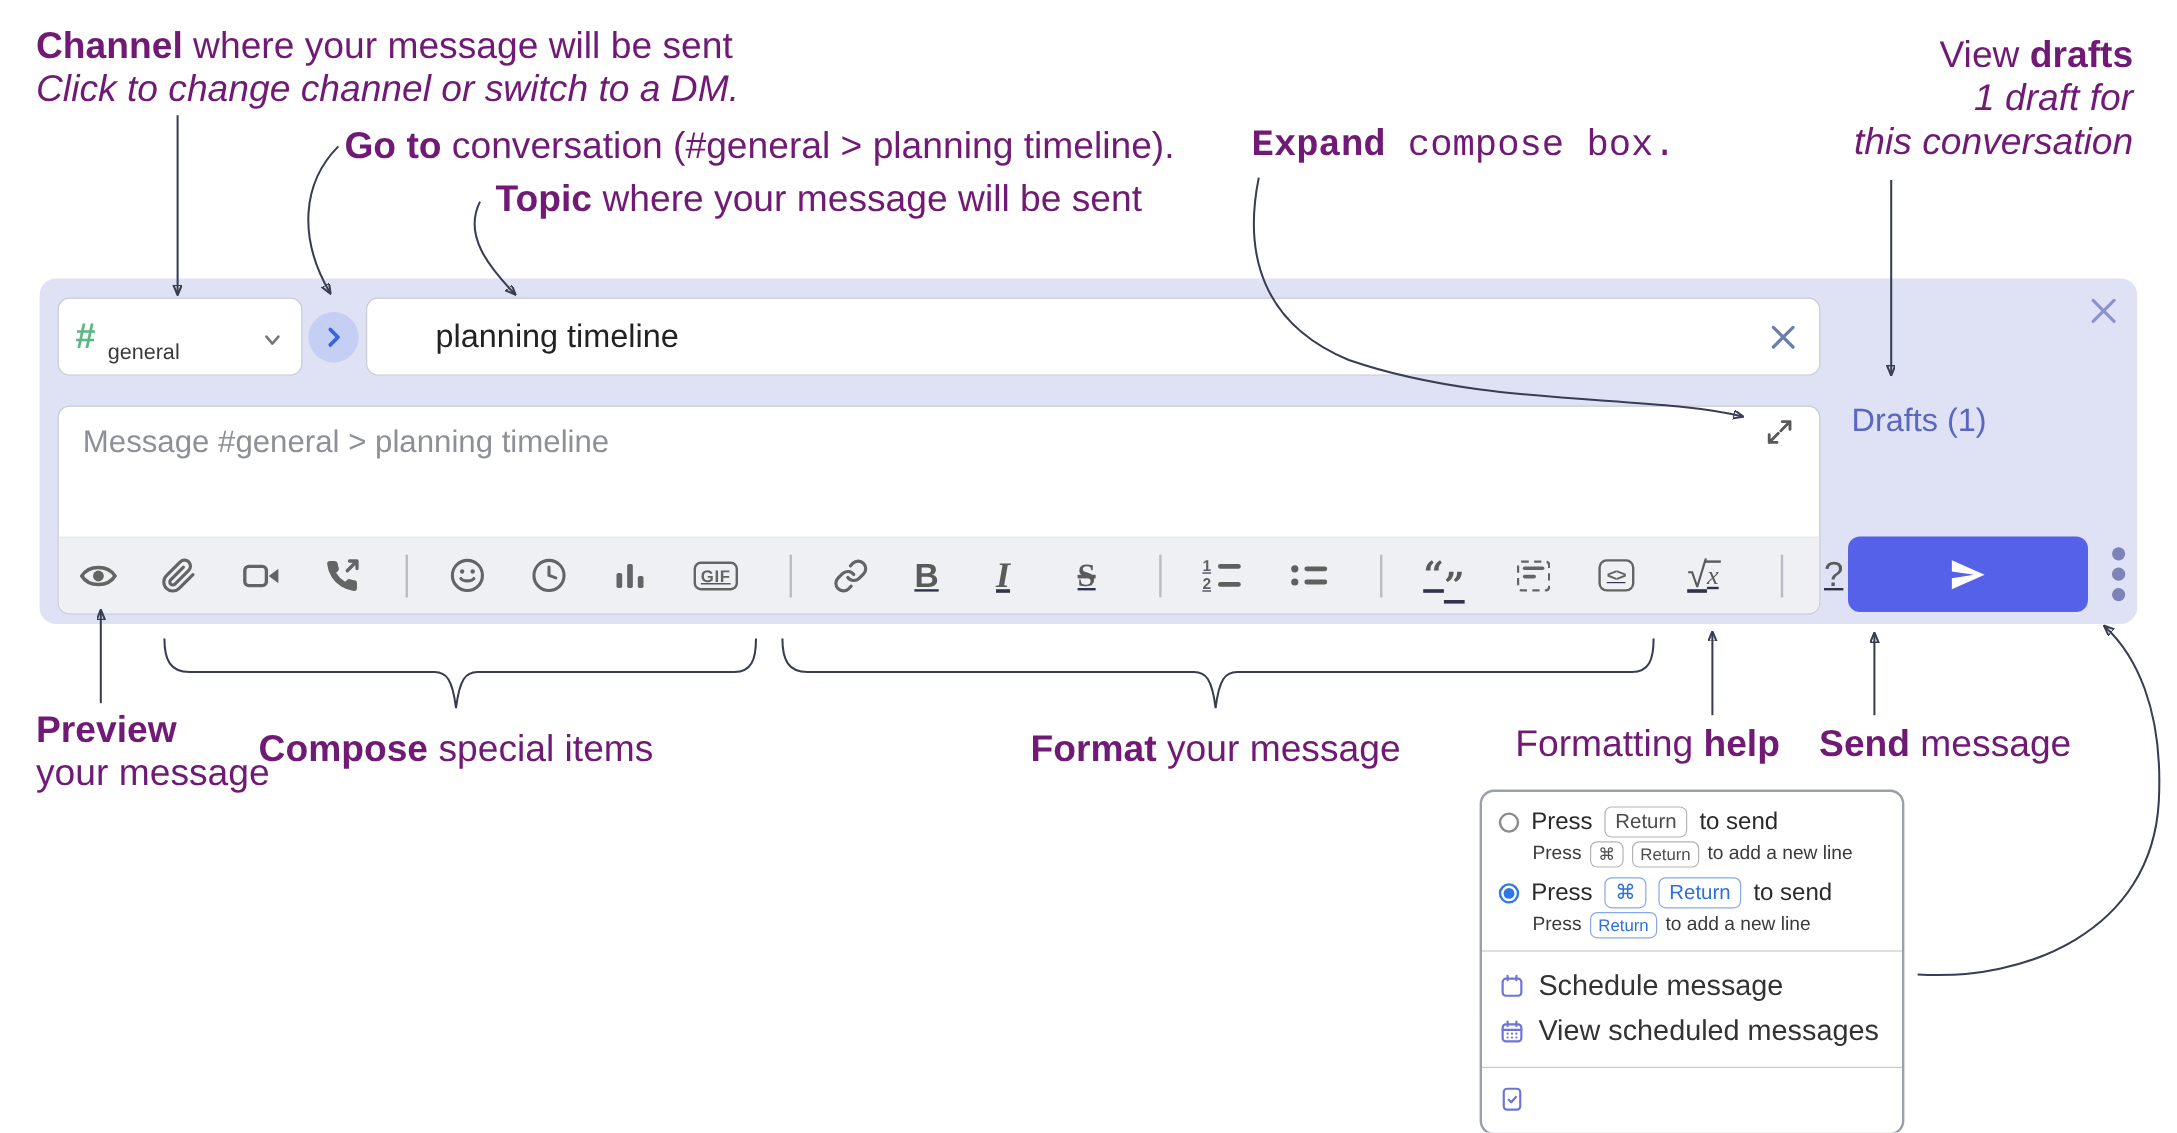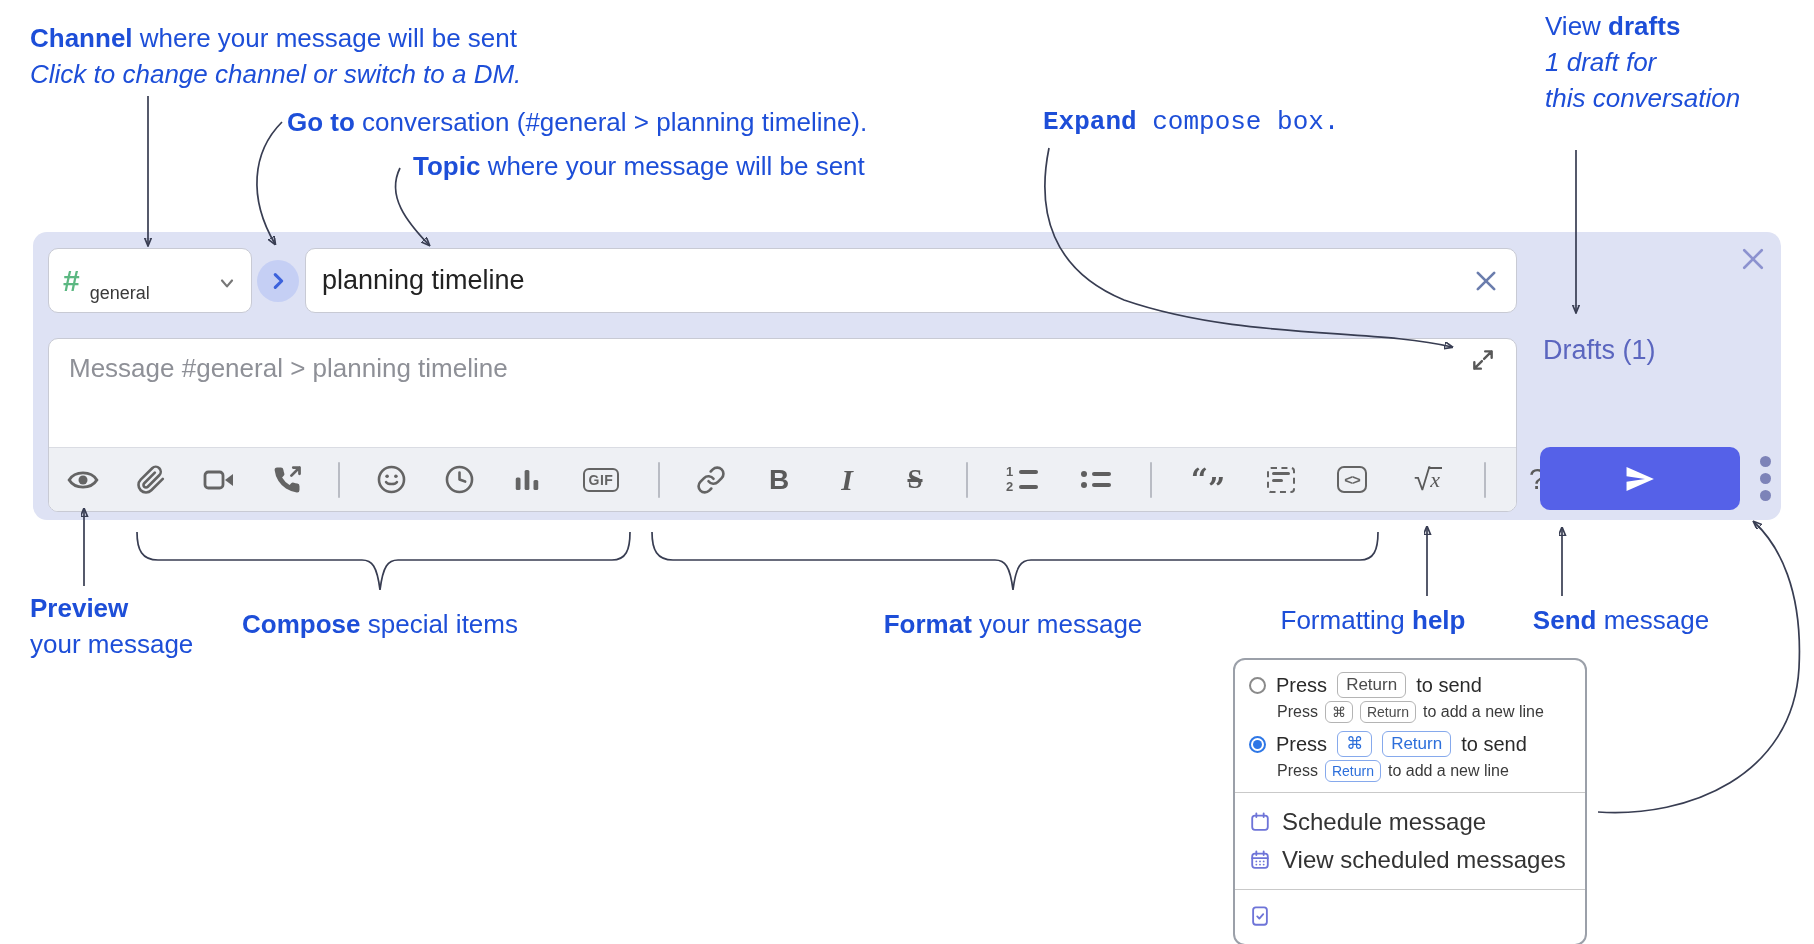--- a/index.html
+++ b/index.html
@@ -1,44 +1,44 @@
 <!DOCTYPE html>
 <html><head>
 <meta charset="utf-8">
 <style>
   html,body{margin:0;padding:0;background:#fff;}
   .stage{position:relative;width:1814px;height:944px;background:#fff;overflow:hidden;
          font-family:"Liberation Sans",sans-serif;color:#30344a;}
   
-  .ann{position:absolute;font-size:26px;line-height:36px;white-space:nowrap;color:#1d4ed8;}
+  .ann{position:absolute;font-size:31px;line-height:36px;white-space:nowrap;color:#701a75;}
   .ann b{font-weight:700;}
   .ann .it{font-style:italic;}
   .center{transform:translateX(-50%);text-align:center;}
   
   .overlay{position:absolute;left:0;top:0;width:1814px;height:944px;pointer-events:none;z-index:6;}
   .overlay path{fill:none;stroke:#383d52;stroke-width:1.7;}
   
   .compose{position:absolute;left:33px;top:232px;width:1748px;height:288px;background:#dee2f4;border-radius:14px;}
   .whitebox{background:#fff;border:1.5px solid #c8cad4;border-radius:10px;box-sizing:border-box;}
   .channel-sel{position:absolute;left:48px;top:248px;width:204px;height:65px;display:flex;align-items:center;gap:10px;padding:0 14px;cursor:pointer;}
   .hash{font-size:30px;font-weight:700;color:#5cb882;}
   .channel-name{font-size:18px;color:#3a3a3a;margin-top:26px;}
   .chev-down{margin-left:auto;margin-top:4px;}
   .go-btn{position:absolute;left:257px;top:260px;width:42px;height:42px;border-radius:50%;background:#c5cff4;display:flex;align-items:center;justify-content:center;}
   .topic-input{position:absolute;left:305px;top:248px;width:1212px;height:65px;}
-  .topic-input input{width:100%;height:100%;border:none;outline:none;background:transparent;font-family:"Liberation Sans",sans-serif;font-size:27px;color:#222;padding:0 60px 0 16px;box-sizing:border-box;}
+  .topic-input input{width:100%;height:100%;border:none;outline:none;background:transparent;font-family:"Liberation Sans",sans-serif;font-size:27px;color:#222;padding:0 60px 0 16px;box-sizing:border-box;margin-left:41px;}
   .topic-clear{position:absolute;right:16px;top:18px;width:28px;height:28px;cursor:pointer;}
   .compose-close{position:absolute;left:1738px;top:244px;width:30px;height:30px;cursor:pointer;}
   .drafts-link{position:absolute;left:1543px;top:335px;font-size:27px;color:#5b66bf;cursor:pointer;}
   .msg-box{position:absolute;left:48px;top:338px;width:1469px;height:174px;}
   .msg-box textarea{position:absolute;left:0;top:0;width:100%;height:108px;border:none;outline:none;resize:none;background:transparent;font-family:"Liberation Sans",sans-serif;font-size:26px;color:#222;padding:14px 60px 0 20px;box-sizing:border-box;}
   .msg-box textarea::placeholder{color:#8e9097;}
   .expand-btn{position:absolute;right:20px;top:8px;width:26px;height:26px;cursor:pointer;}
   .toolbar{position:absolute;left:0;bottom:0;width:100%;height:64px;background:#eef0f4;border-top:1px solid #dadce3;border-radius:0 0 9px 9px;display:flex;align-items:center;gap:34px;padding-left:17px;box-sizing:border-box;}
-  .tb{width:34px;height:34px;display:flex;align-items:center;justify-content:center;flex:0 0 auto;cursor:pointer;position:relative;}
+  .tb{width:34px;height:34px;display:flex;align-items:center;flex:0 0 auto;cursor:pointer;position:relative;text-decoration:underline;}
   .tb-div{width:2px;height:36px;background:#b9bcc4;border-radius:1px;flex:0 0 auto;}
   .tb-letter{font-size:28px;font-weight:700;color:#5a5a5a;}
   .tb-italic{font-family:"Liberation Serif",serif;font-style:italic;font-size:30px;font-weight:700;color:#5a5a5a;}
   .tb-strike{font-family:"Liberation Serif",serif;font-size:27px;font-weight:700;color:#5a5a5a;text-decoration:line-through;text-decoration-thickness:2.5px;}
   .gif-chip{border:2.4px solid #646464;border-radius:6px;font-size:14px;font-weight:700;color:#646464;padding:2px 4px;letter-spacing:0.5px;}
   .code-chip{border:2.4px solid #646464;border-radius:7px;color:#646464;font-weight:700;font-size:15px;padding:3px 5px;letter-spacing:-1px;}
   .list-icon{display:flex;flex-direction:column;gap:5px;}
   .list-row{display:flex;align-items:center;gap:5px;}
   .list-num{font-size:13px;font-weight:700;color:#5f5f5f;line-height:10px;width:8px;}
   .list-bar{width:19px;height:4px;background:#5f5f5f;border-radius:2px;}
@@ -80,21 +80,21 @@
   </div>
   <div class="ann" style="left:287px;top:104px;">
     <b>Go to</b><span> conversation (#general &gt; planning timeline).</span>
   </div>
   <div class="ann" style="left:413px;top:148px;">
     <b>Topic</b><span> where your message will be sent</span>
   </div>
   <div class="ann" style="left:1043px;top:104px;font-family:Liberation Mono, monospace;">
     <b>Expand</b><span> compose box.</span>
   </div>
-  <div class="ann" style="left:1545px;top:8px;">
+  <div class="ann" style="left:1545px;top:28px;text-align:right;">
     <span>View </span><b>drafts</b><br>
     <span class="it">1 draft for</span><br>
     <span class="it">this conversation</span>
   </div>
 
   <div class="compose"></div>
 
   <div class="channel-sel whitebox">
     <span class="hash">#</span>
     <span class="channel-name">general</span>

